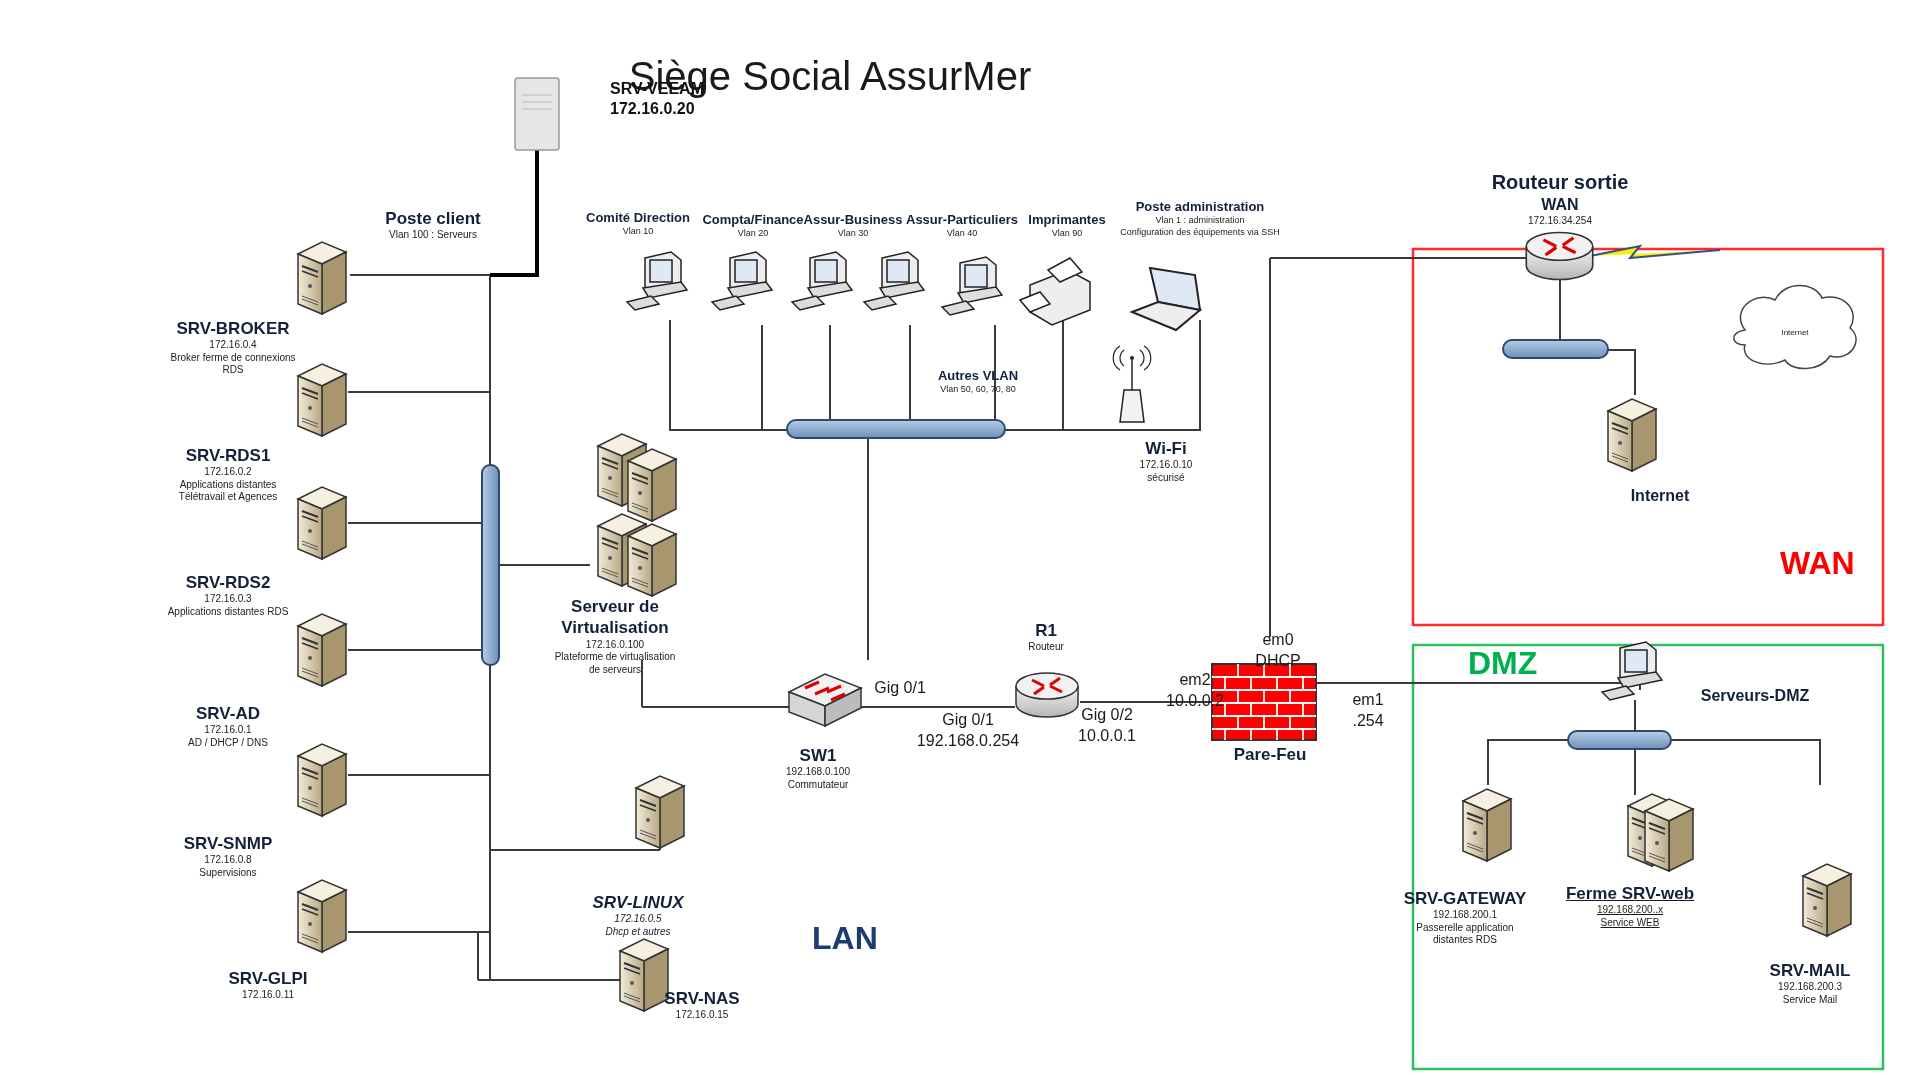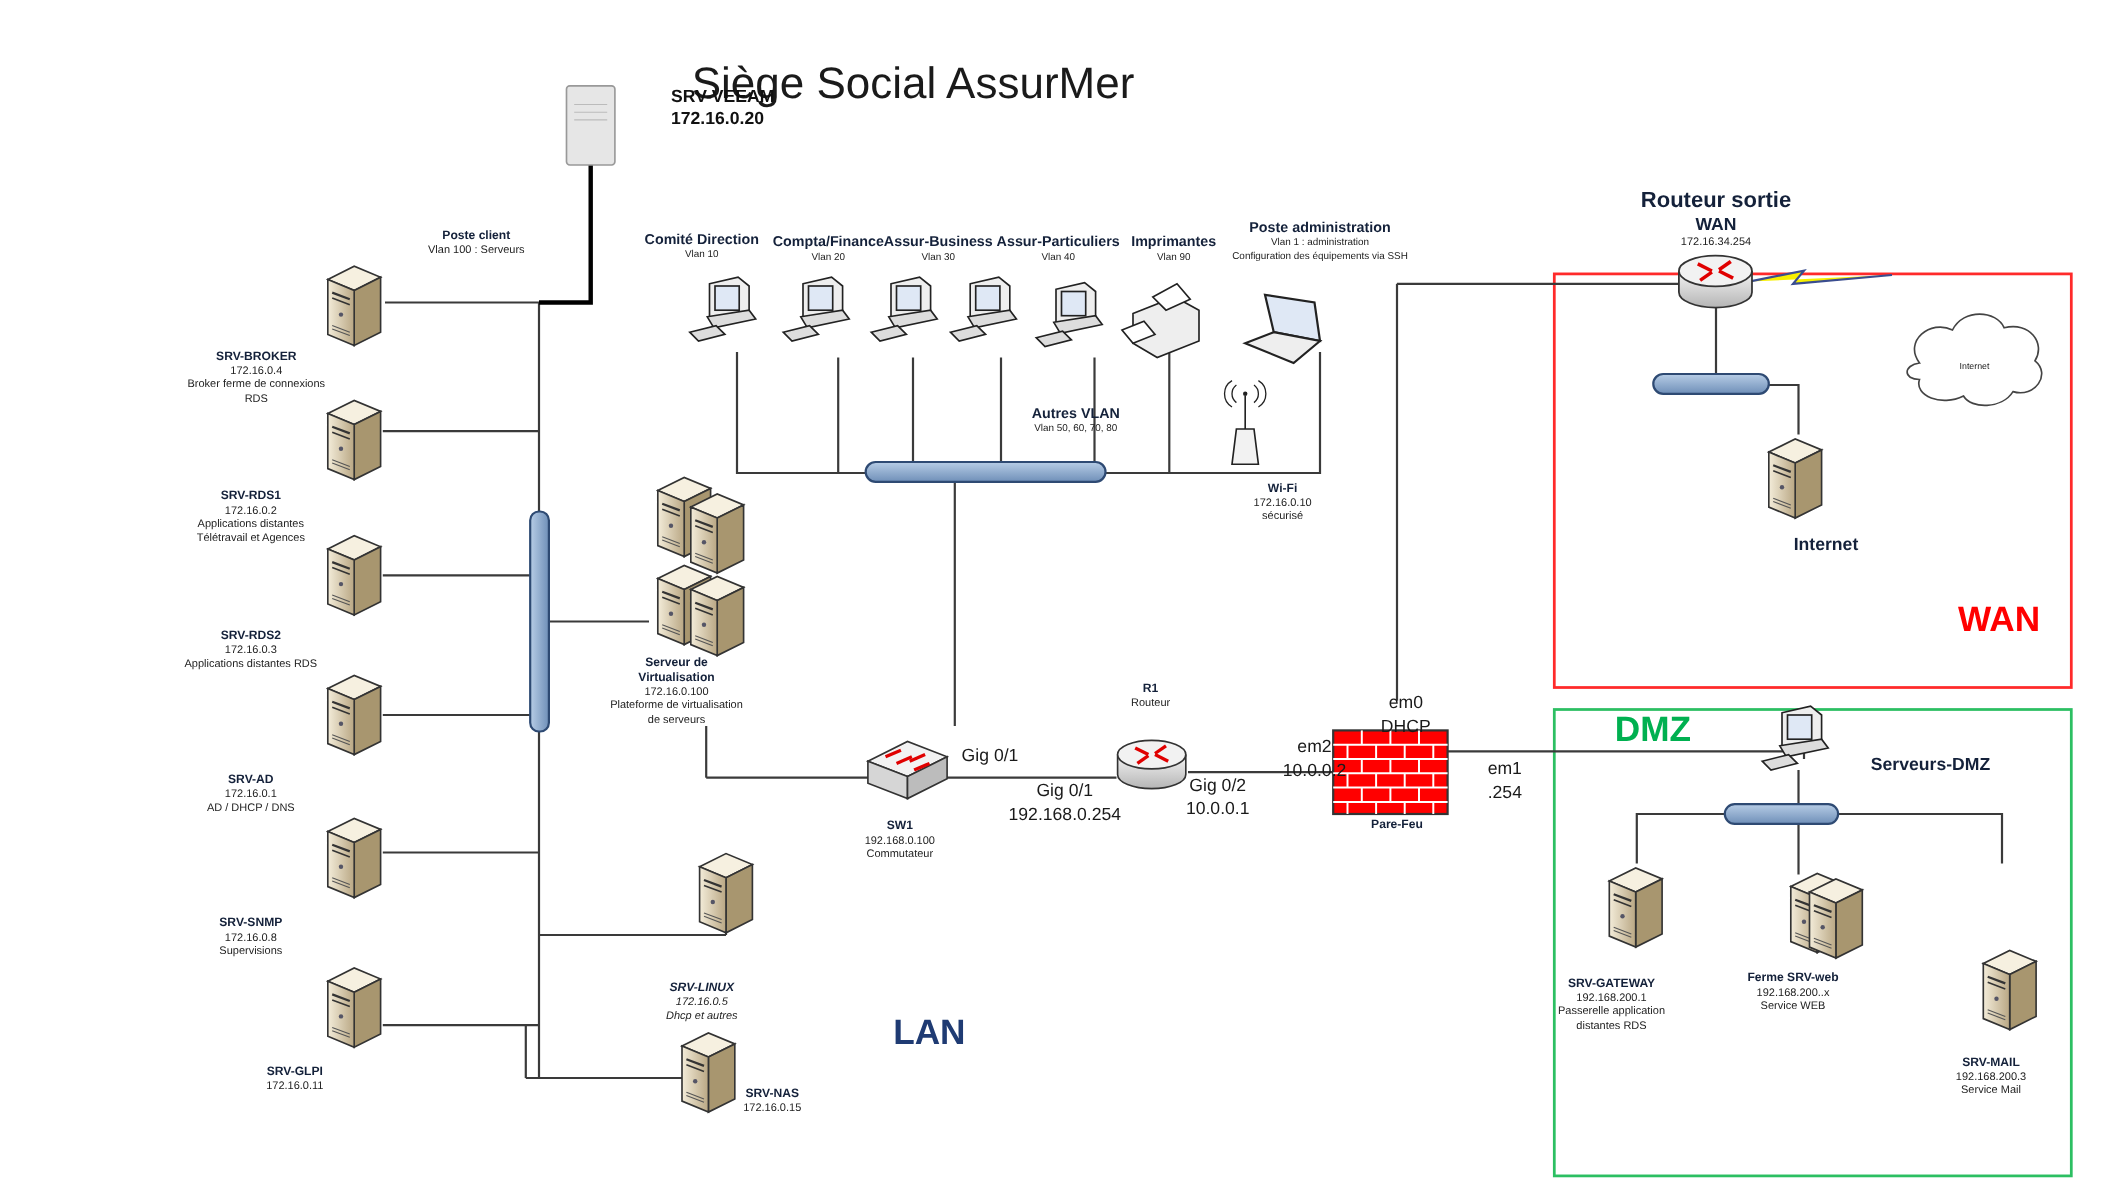--- a/index.html
+++ b/index.html
@@ -1,19 +1,19 @@
 <!DOCTYPE html>
 <html><head>
 <meta charset="utf-8">
 <style>
   html,body{margin:0;padding:0;background:#ffffff;}
   body{width:1920px;height:1080px;position:relative;overflow:hidden;font-family:"Liberation Sans",sans-serif;color:#1a1a1a;}
   #wires{position:absolute;left:0;top:0;width:1920px;height:1080px;}
   .lbl{position:absolute;text-align:center;white-space:nowrap;transform:translateX(-50%);line-height:1.25;}
-  .lbl .name{display:block;font-weight:bold;font-size:11px;color:#14213a;}
+  .lbl .name{display:block;font-weight:bold;font-size:17px;color:#14213a;}
   .lbl .sub{display:block;font-size:10px;color:#222;}
   .lbl.small .name{font-size:13px;}
   .lbl.small .sub{font-size:9px;}
   .title{position:absolute;left:830px;top:6px;transform:translateX(-50%);font-size:40px;color:#1a1a1a;white-space:nowrap;margin-top:48px;}
   .zone-label{position:absolute;font-weight:bold;font-size:32px;}
   .port{position:absolute;font-size:16px;text-align:center;line-height:1.3;white-space:nowrap;transform:translateX(-50%);}
   .lan-label{position:absolute;font-weight:bold;font-size:32px;color:#1f3b73;margin-top:40px;}
 </style>
 </head>
 <body>
@@ -369,21 +369,21 @@
 <div class="zone-label" style="left:1468px;top:645px;color:#00b050;">DMZ</div>
 <div class="lbl" style="left:1755px;top:686px;">
   <span class="name" style="font-size:16px;">Serveurs-DMZ</span>
 </div>
 <div class="lbl" style="left:1465px;top:888px;">
   <span class="name">SRV-GATEWAY</span>
   <span class="sub">192.168.200.1</span>
   <span class="sub">Passerelle application</span>
   <span class="sub">distantes RDS</span>
 </div>
-<div class="lbl" style="left:1630px;top:883px;">
+<div class="lbl" style="left:1630px;top:883px;text-decoration:underline;">
   <span class="name">Ferme SRV-web</span>
   <span class="sub">192.168.200..x</span>
   <span class="sub">Service WEB</span>
 </div>
 <div class="lbl" style="left:1810px;top:960px;">
   <span class="name">SRV-MAIL</span>
   <span class="sub">192.168.200.3</span>
   <span class="sub">Service Mail</span>
 </div>
 

